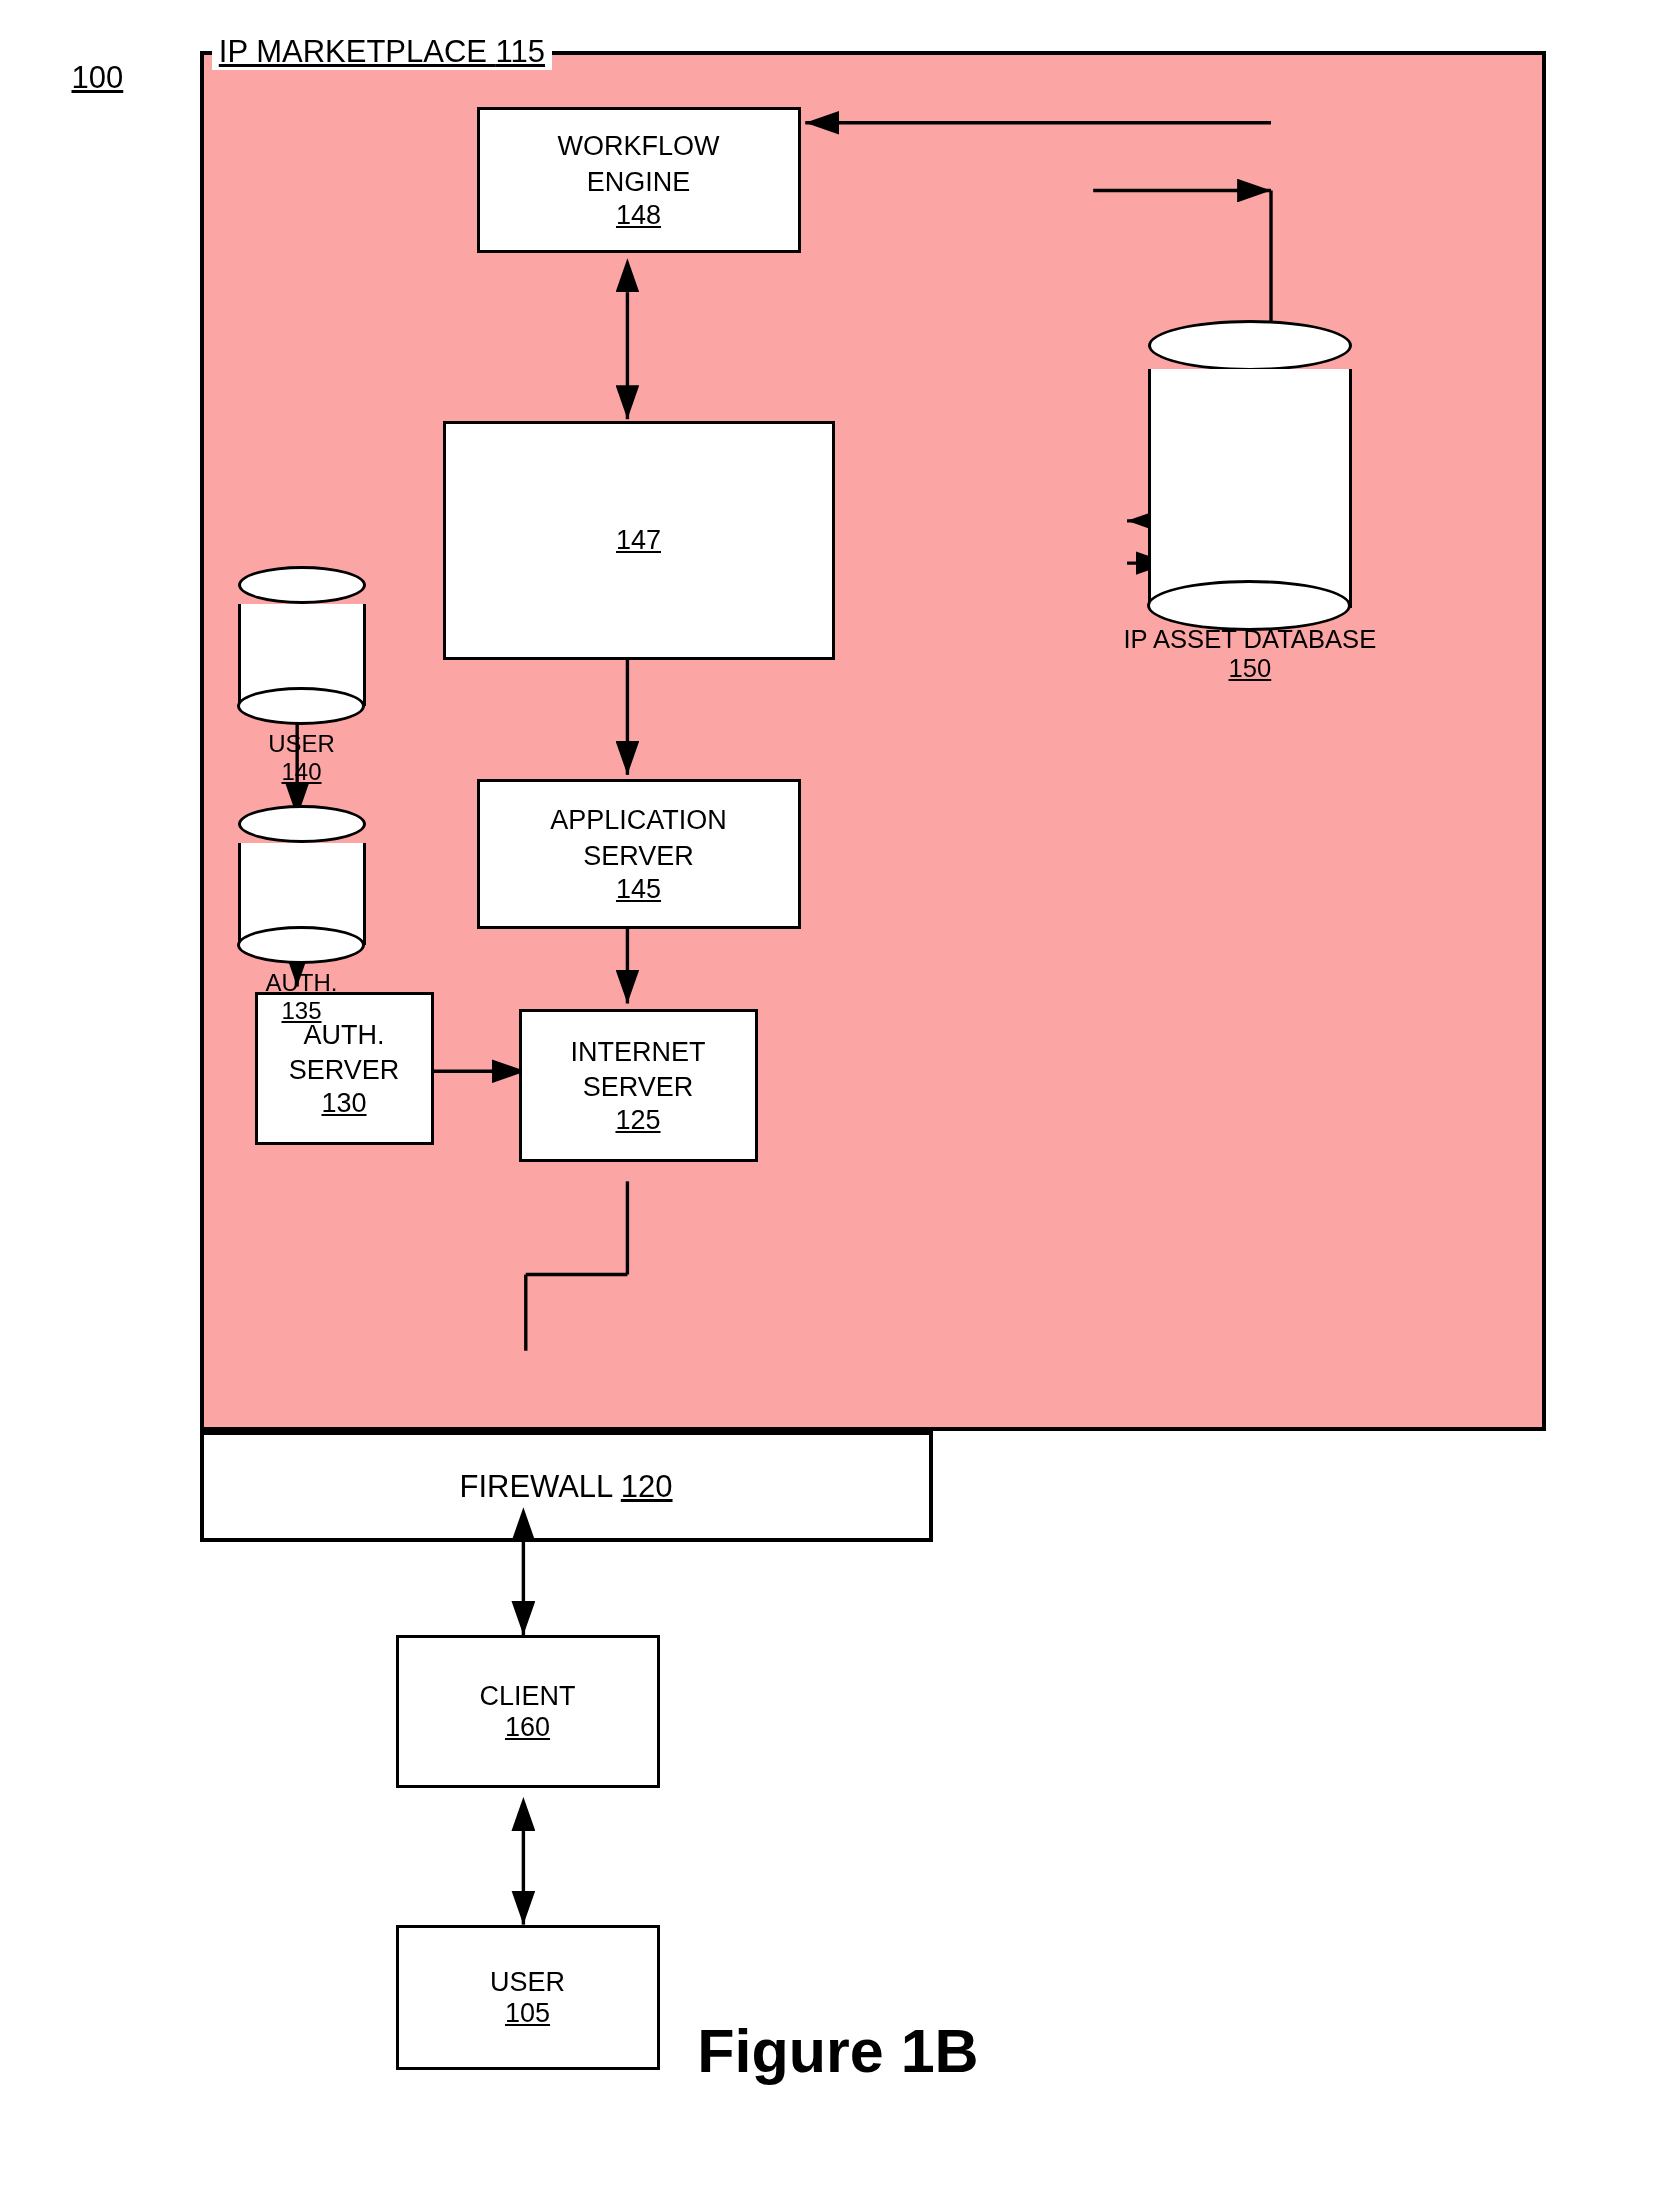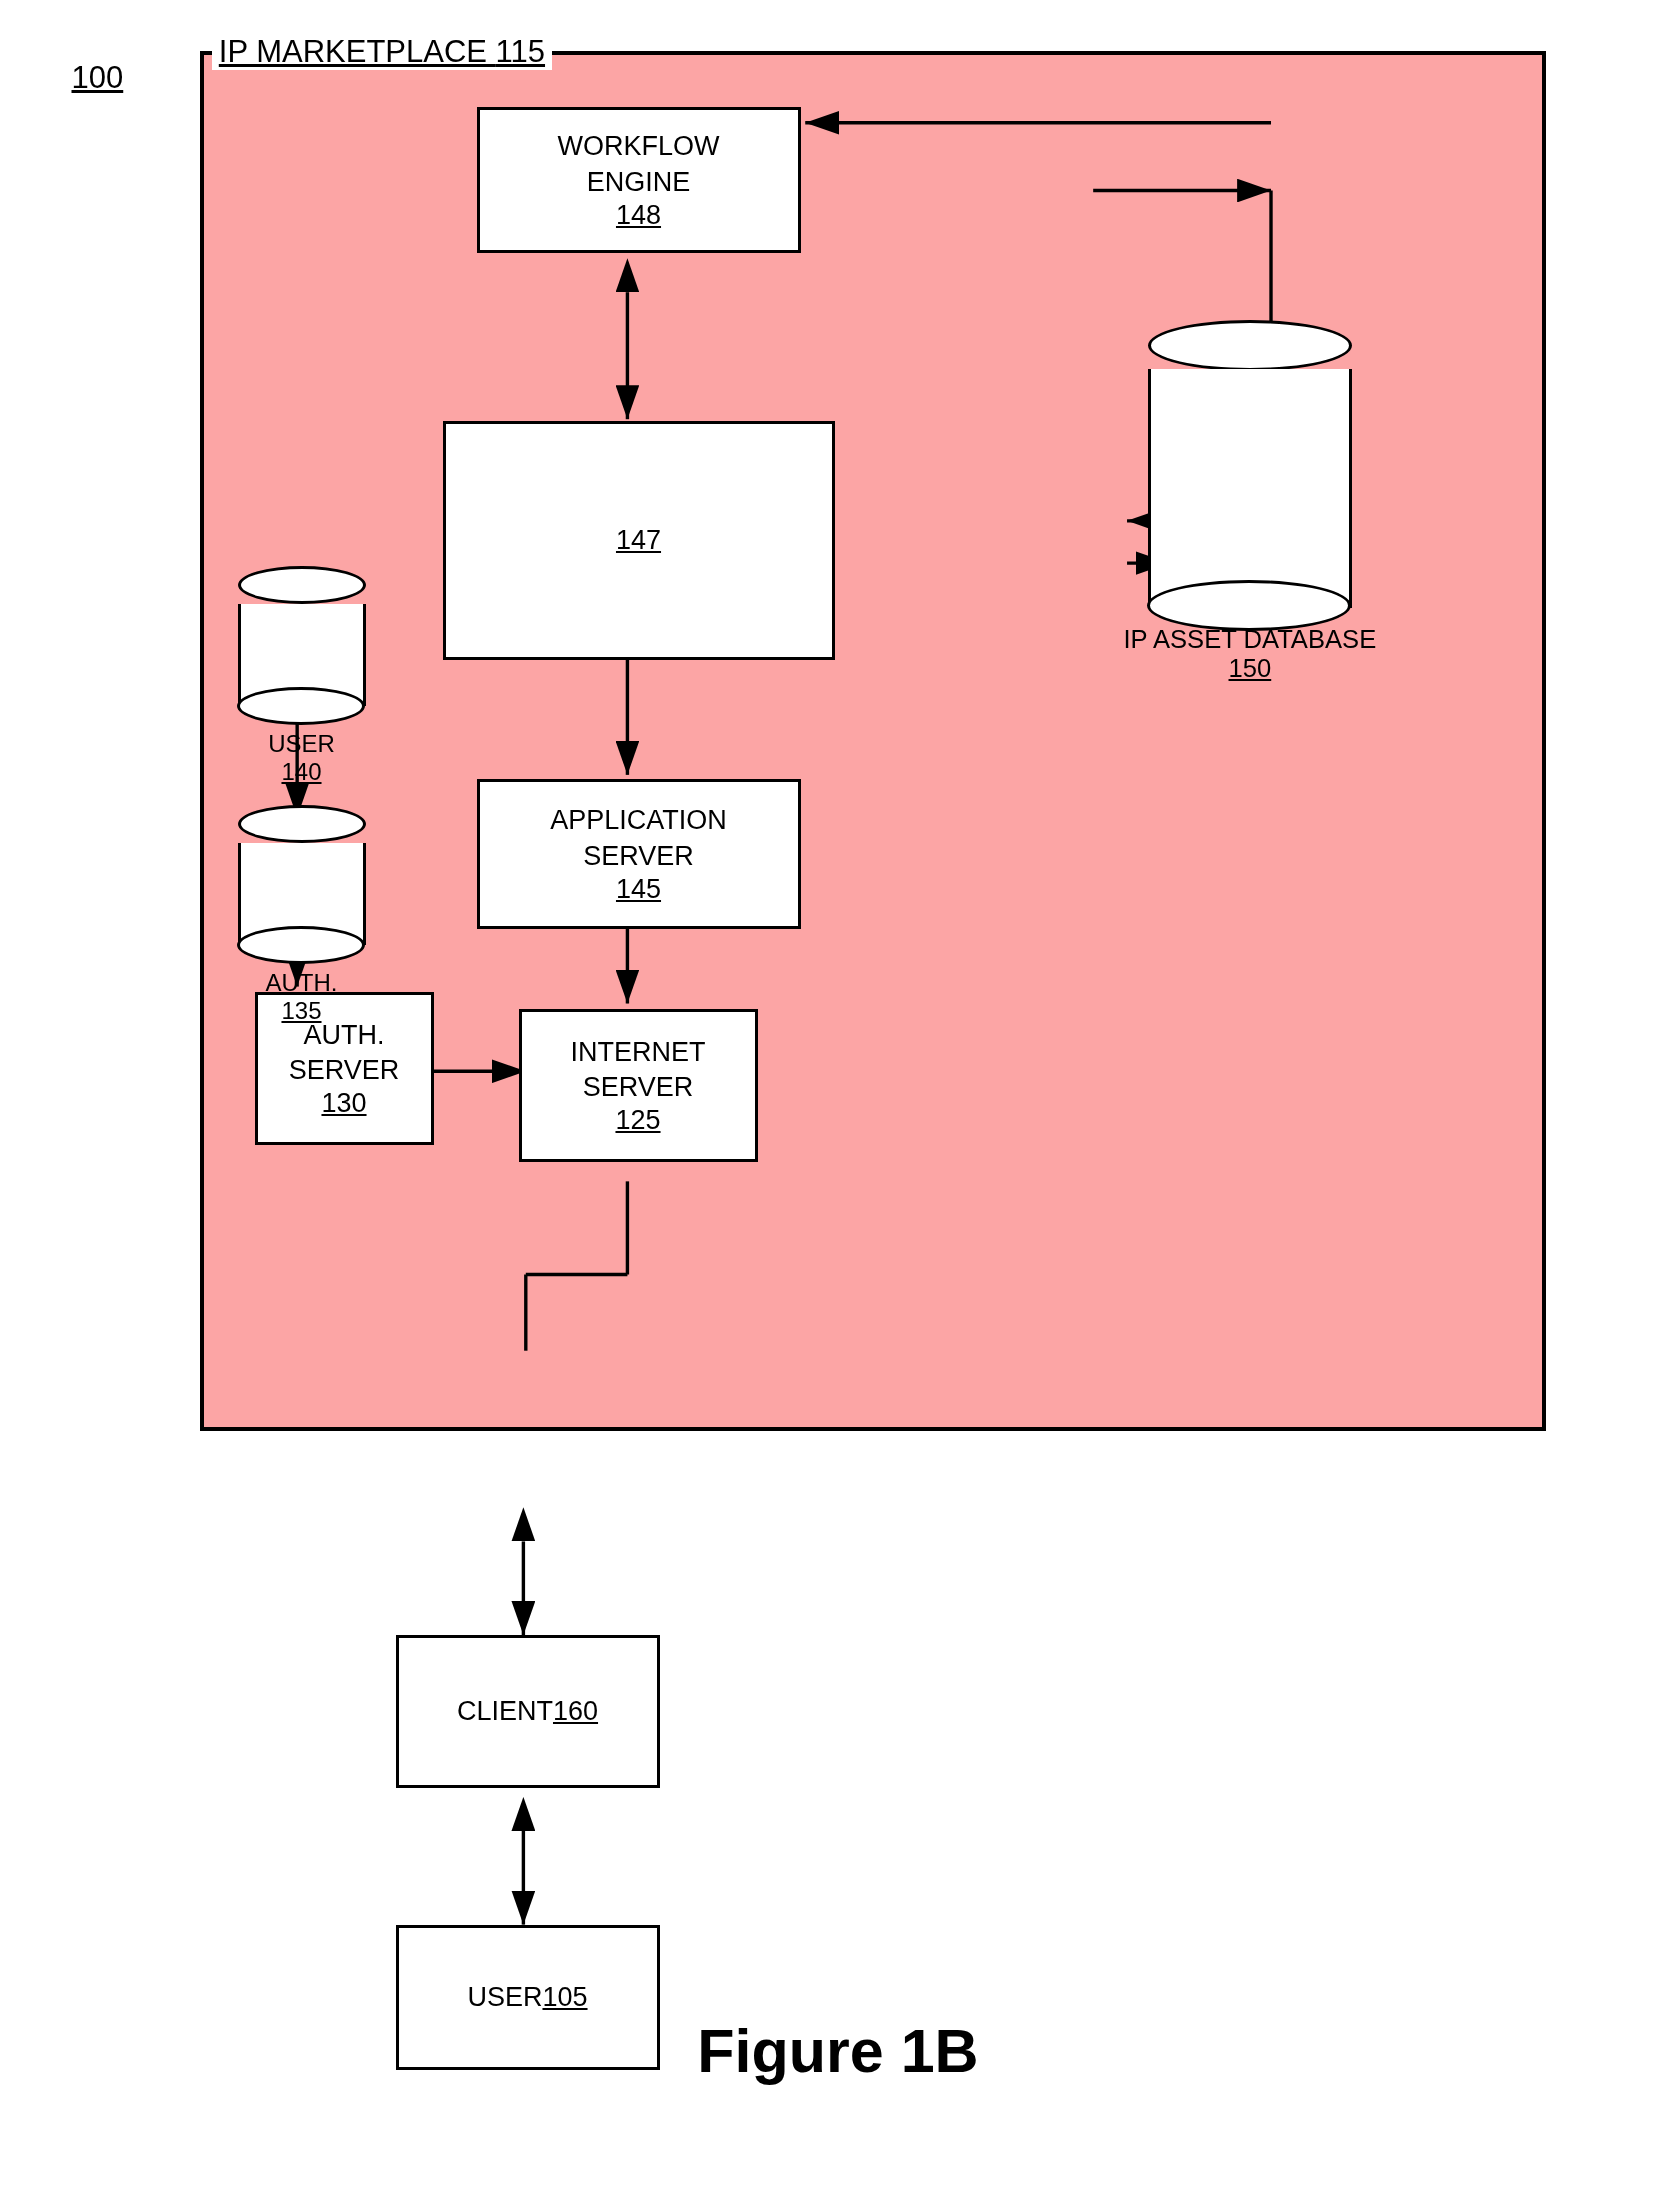--- a/index.html
+++ b/index.html
@@ -137,21 +137,21 @@
       height: 100%;
       pointer-events: none;
     }
 
     
     .outside-box {
       position: absolute;
       border: 3.4px solid #000;
       background: #fff;
       display: flex;
-      flex-direction: row;
+      flex-direction: column;
       align-items: center;
       justify-content: center;
       text-align: center;
       font-family: Arial, sans-serif;
     }
 
     
     .firewall-box {
       position: absolute;
       left: 128px;
@@ -276,20 +276,23 @@
           <div style="position:absolute; bottom:-19px; left:-3.4px; width:128px; height:38px; border:3.4px solid #000; border-radius:50%; background:#fff;"></div>
         </div>
         <div style="margin-top:24px; text-align:center; font-size:24px; font-family:Arial;">
           <div>AUTH.</div>
           <div style="text-decoration:underline;">135</div>
         </div>
       </div>
 
     </div>
 
+    <div class="firewall-box">
+      <div class="firewall-label">FIREWALL <span>120</span></div>
+    </div>
 
     <svg style="position:absolute; left:0; top:0; width:1533px; height:2061px; pointer-events:none;" viewBox="0 0 1800 2420" xmlns="http://www.w3.org/2000/svg">
       <defs>
         <marker id="ah" markerWidth="10" markerHeight="7" refX="10" refY="3.5" orient="auto">
           <polygon points="0 0, 10 3.5, 0 7" fill="#000"></polygon>
         </marker>
         <marker id="ah-rev" markerWidth="10" markerHeight="7" refX="0" refY="3.5" orient="auto-start-reverse">
           <polygon points="0 0, 10 3.5, 0 7" fill="#000"></polygon>
         </marker>
       </defs>

